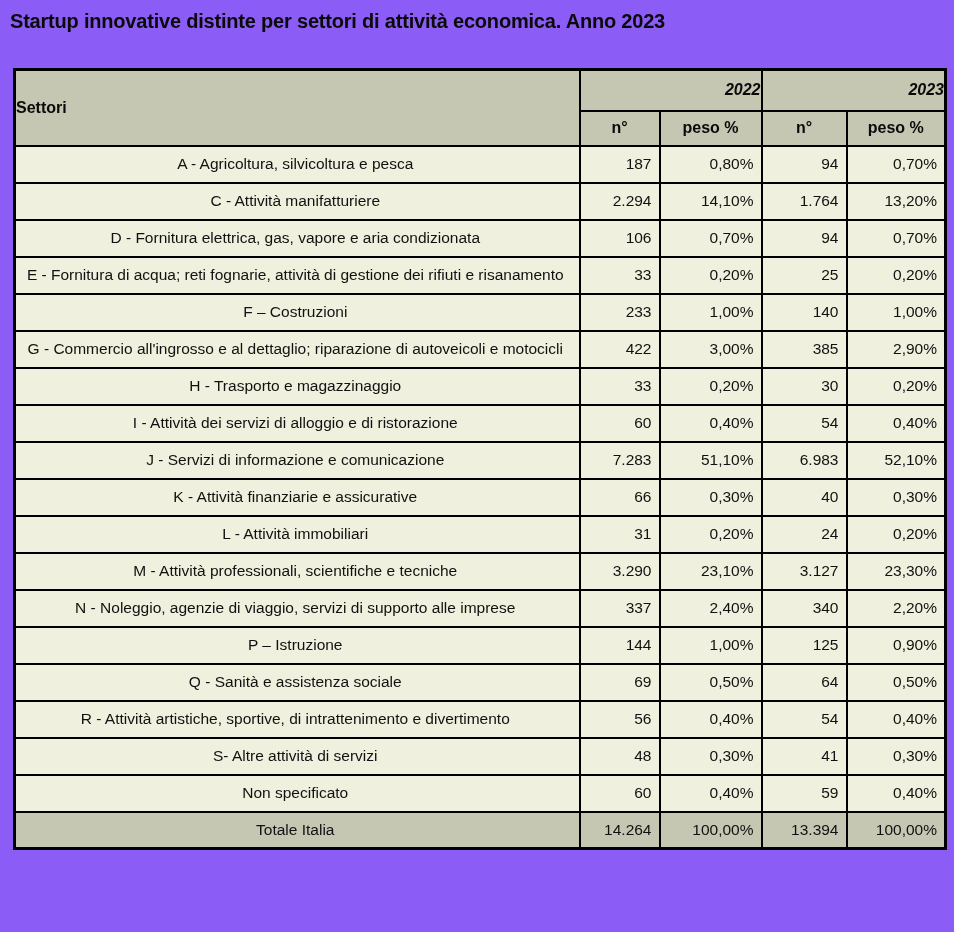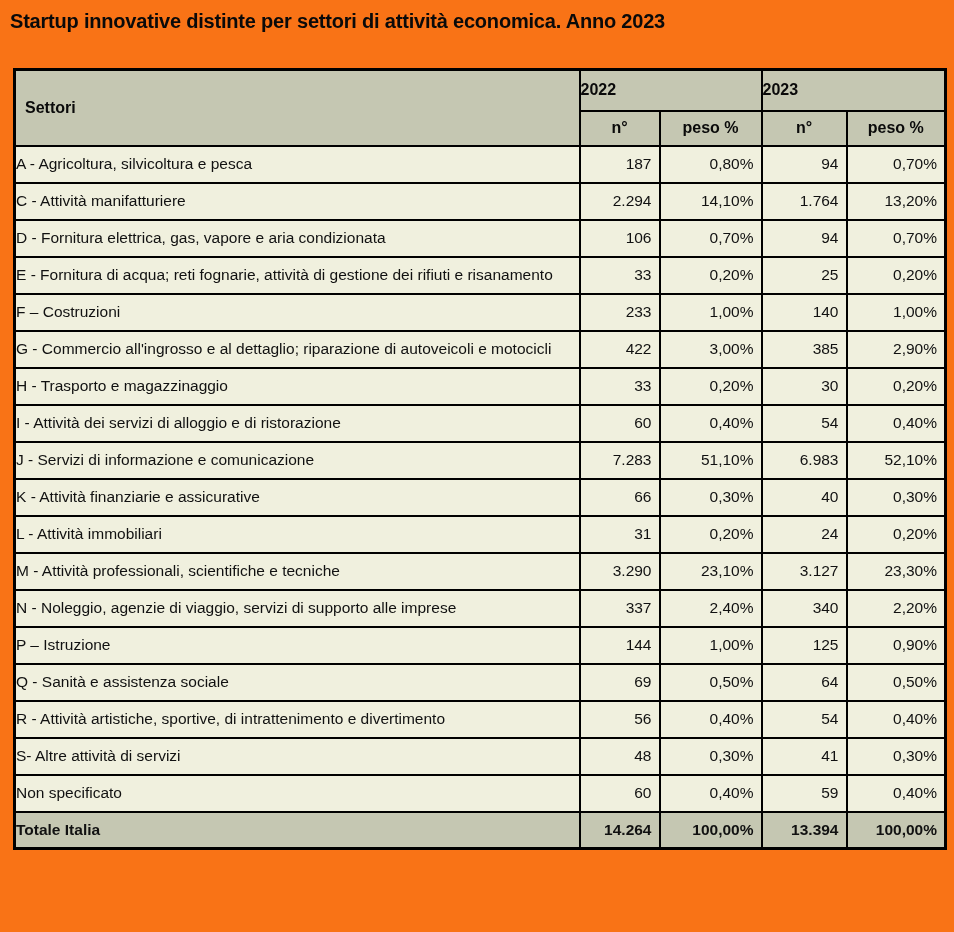--- a/index.html
+++ b/index.html
@@ -11,21 +11,21 @@
   html, body {
     width: 954px;
     background: #ffffff;
     font-family: "Liberation Sans", sans-serif;
     color: #111111;
   }
   .page {
     position: relative;
     width: 954px;
     height: 932px;
-    background: #f97316;
+    background: #8b5cf6;
   }
   .page-title {
     position: absolute;
     left: 10px;
     top: 10px;
     font-size: 20px;
     font-weight: bold;
     letter-spacing: -0.2px;
     color: #0a0a0a;
   }
@@ -46,40 +46,39 @@
   }
   
   thead th {
     background: var(--header-bg);
     font-weight: bold;
     font-size: 16px;
     color: #0a0a0a;
   }
   th.settori-h {
     text-align: left;
-    padding-left: 9px;
-  }
-  th.year-h { height: 41px; text-align: left; }
+  }
+  th.year-h { height: 41px; text-align: right; font-style: italic; }
   th.sub-h  { height: 35px; text-align: center; }
   
   tbody td { background: var(--row-bg); }
   td.sector {
-    text-align: left;
-    padding: 7px 10px 7px 0;
+    text-align: center;
+    padding: 7px 10px 7px 6px;
     height: 37px;
   }
   td.num {
     text-align: right;
     padding: 7px 7px 7px 4px;
     height: 37px;
   }
   
   tr.total-row td {
     background: var(--header-bg);
-    font-weight: bold;
+    font-weight: normal;
   }
   .source-note {
     position: absolute;
     left: 10px;
     top: 896px;
     font-style: italic;
     font-size: 16px;
     color: #0a0a0a;
   }
 </style>

